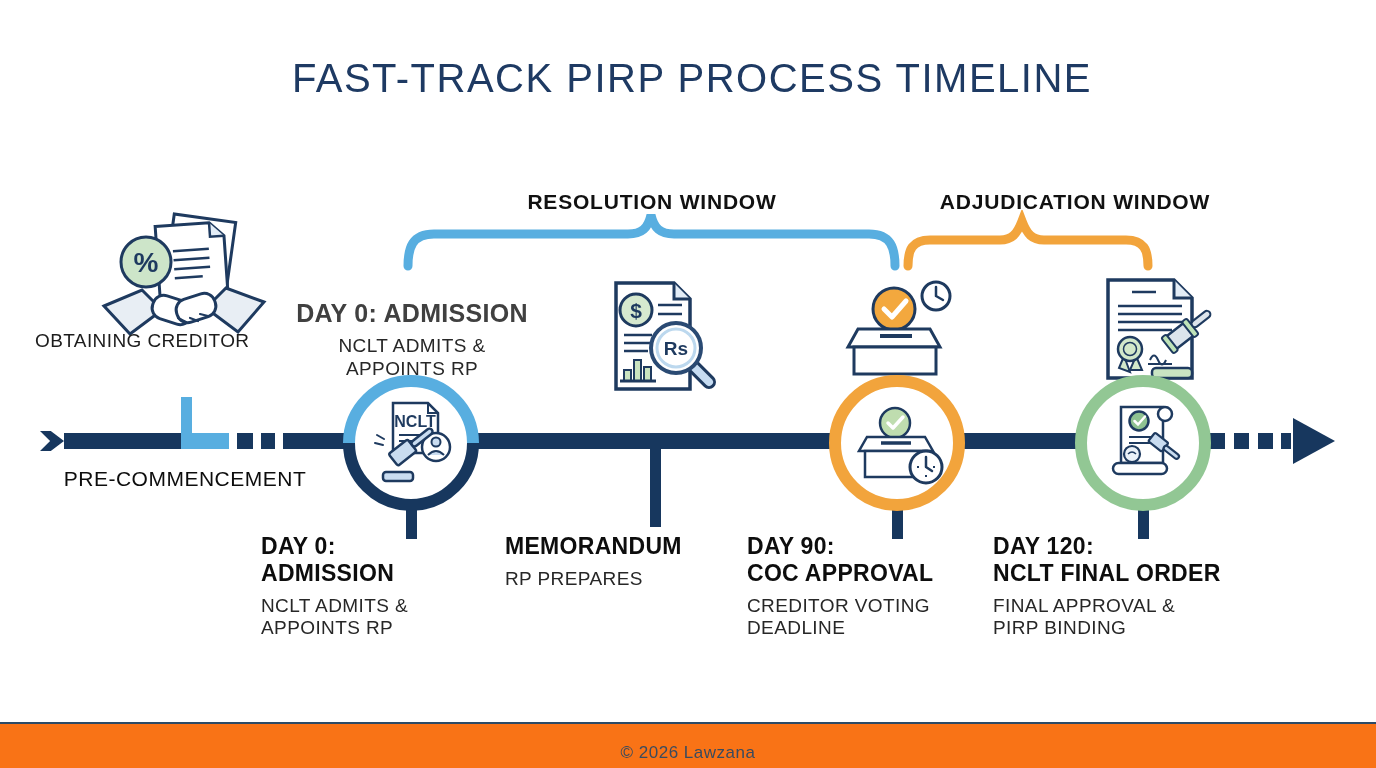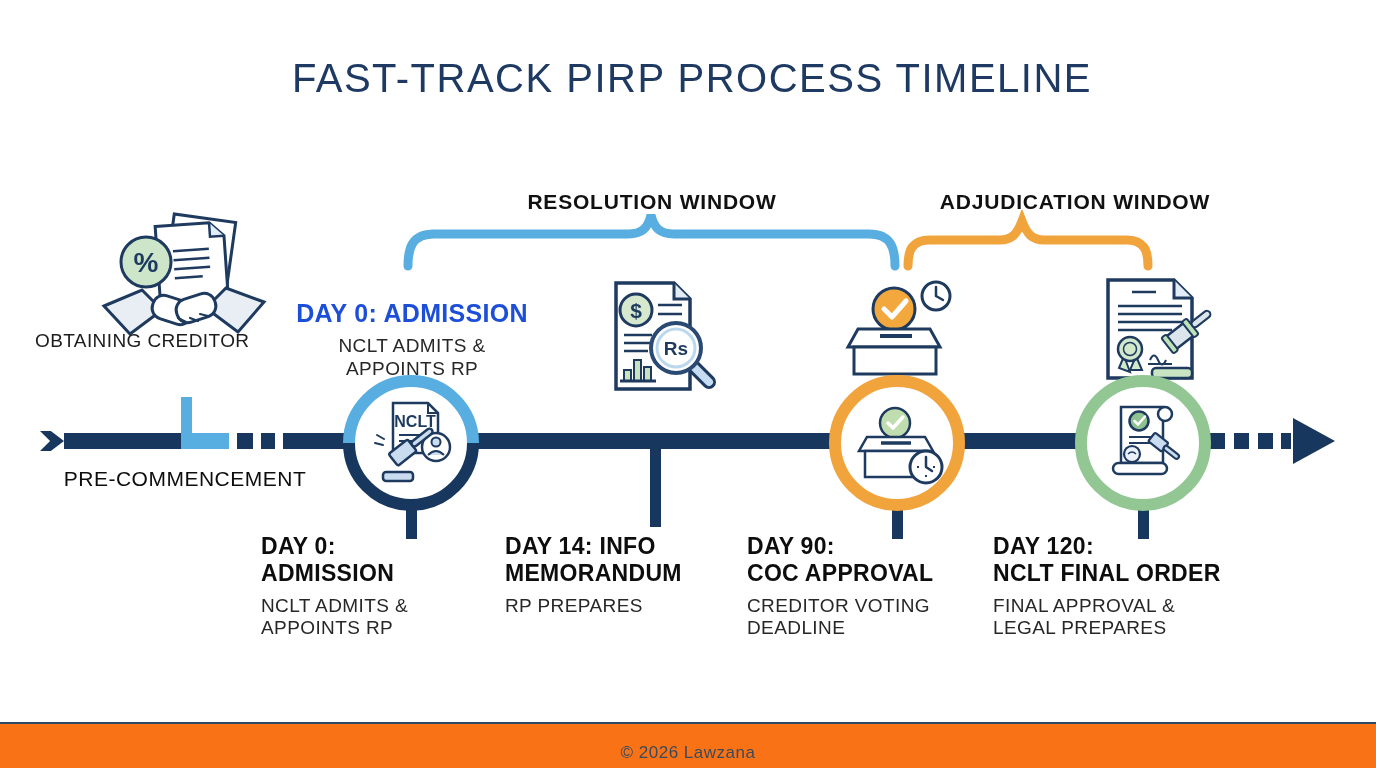--- a/index.html
+++ b/index.html
@@ -21,21 +21,21 @@
   }
   .pre-caption {
     left:35px; top:329px; width:300px; text-align:left;
     font-size:19px; line-height:24px; letter-spacing:0.4px; color:#1c1c1c;
   }
   .pre-label {
     left:35px; top:467px; width:300px; text-align:center;
     font-size:21px; font-weight:normal; letter-spacing:0.5px; color:#0d0d0d;
   }
   .day0-callout { left:252px; top:299px; width:320px; text-align:center; }
-  .day0-callout .t { font-size:25px; font-weight:bold; letter-spacing:0.3px; color:#1d4ed8; }
+  .day0-callout .t { font-size:25px; font-weight:bold; letter-spacing:0.3px; color:#404040; }
   .day0-callout .s { font-size:19px; line-height:23px; letter-spacing:0.4px; color:#272727; margin-top:6px; }
 
   .m-label { top:533px; width:300px; text-align:left; }
   .m-label .h { font-size:23px; font-weight:bold; line-height:27px; letter-spacing:0.3px; color:#0d0d0d; }
   .m-label .s { font-size:19px; line-height:22px; letter-spacing:0.4px; color:#272727; margin-top:8px; }
 
   
   .seg { position:absolute; top:433px; height:16px; background:#17375E; }
   .seg.blue { background:#58AEE0; }
   .vtick { position:absolute; width:11px; background:#17375E; }
@@ -240,21 +240,20 @@
       <div>DAY 0:</div>
       <div>ADMISSION</div>
     </div>
     <div class="s">
       <div>NCLT ADMITS &amp;</div>
       <div>APPOINTS RP</div>
     </div>
   </div>
   <div class="abs m-label" style="left:505px;">
     <div class="h">
-      <div>DAY 14: INFO</div>
       <div>MEMORANDUM</div>
     </div>
     <div class="s">
       <div>RP PREPARES</div>
     </div>
   </div>
   <div class="abs m-label" style="left:747px;">
     <div class="h">
       <div>DAY 90:</div>
       <div>COC APPROVAL</div>
@@ -264,21 +263,21 @@
       <div>DEADLINE</div>
     </div>
   </div>
   <div class="abs m-label" style="left:993px;">
     <div class="h">
       <div>DAY 120:</div>
       <div>NCLT FINAL ORDER</div>
     </div>
     <div class="s">
       <div>FINAL APPROVAL &amp;</div>
-      <div>LEGAL PREPARES</div>
+      <div>PIRP BINDING</div>
     </div>
   </div>
 
   <div class="footer">
     <span>© 2026 Lawzana</span>
   </div>
 
 </div>
 
 </body></html>

